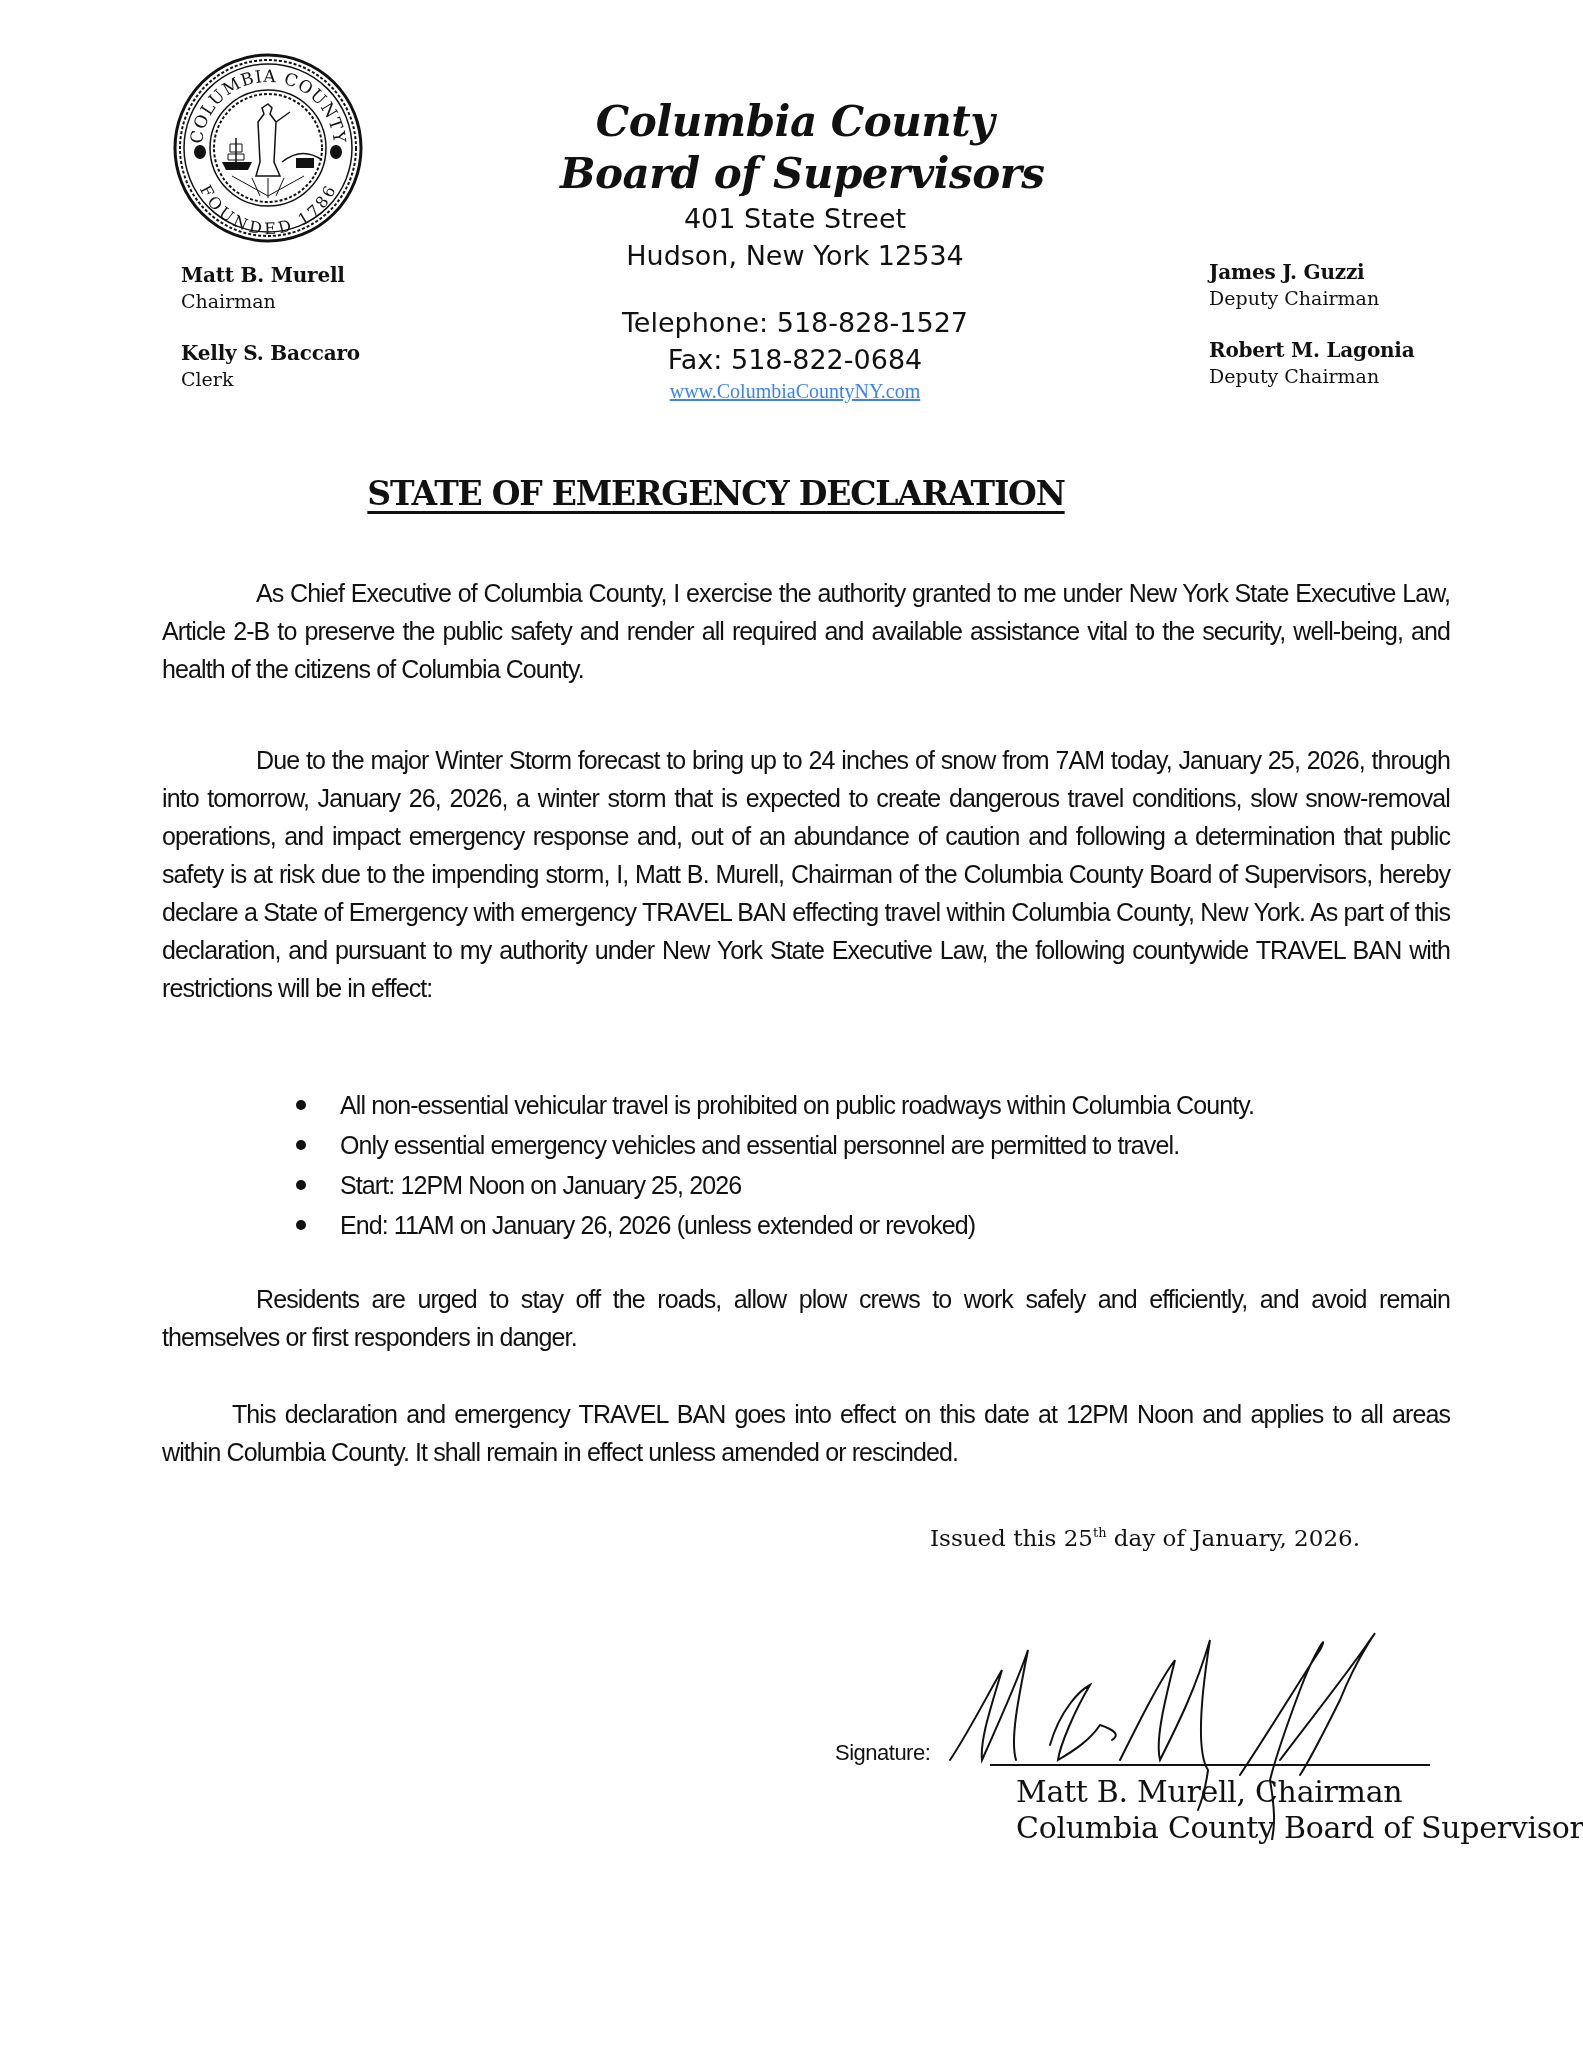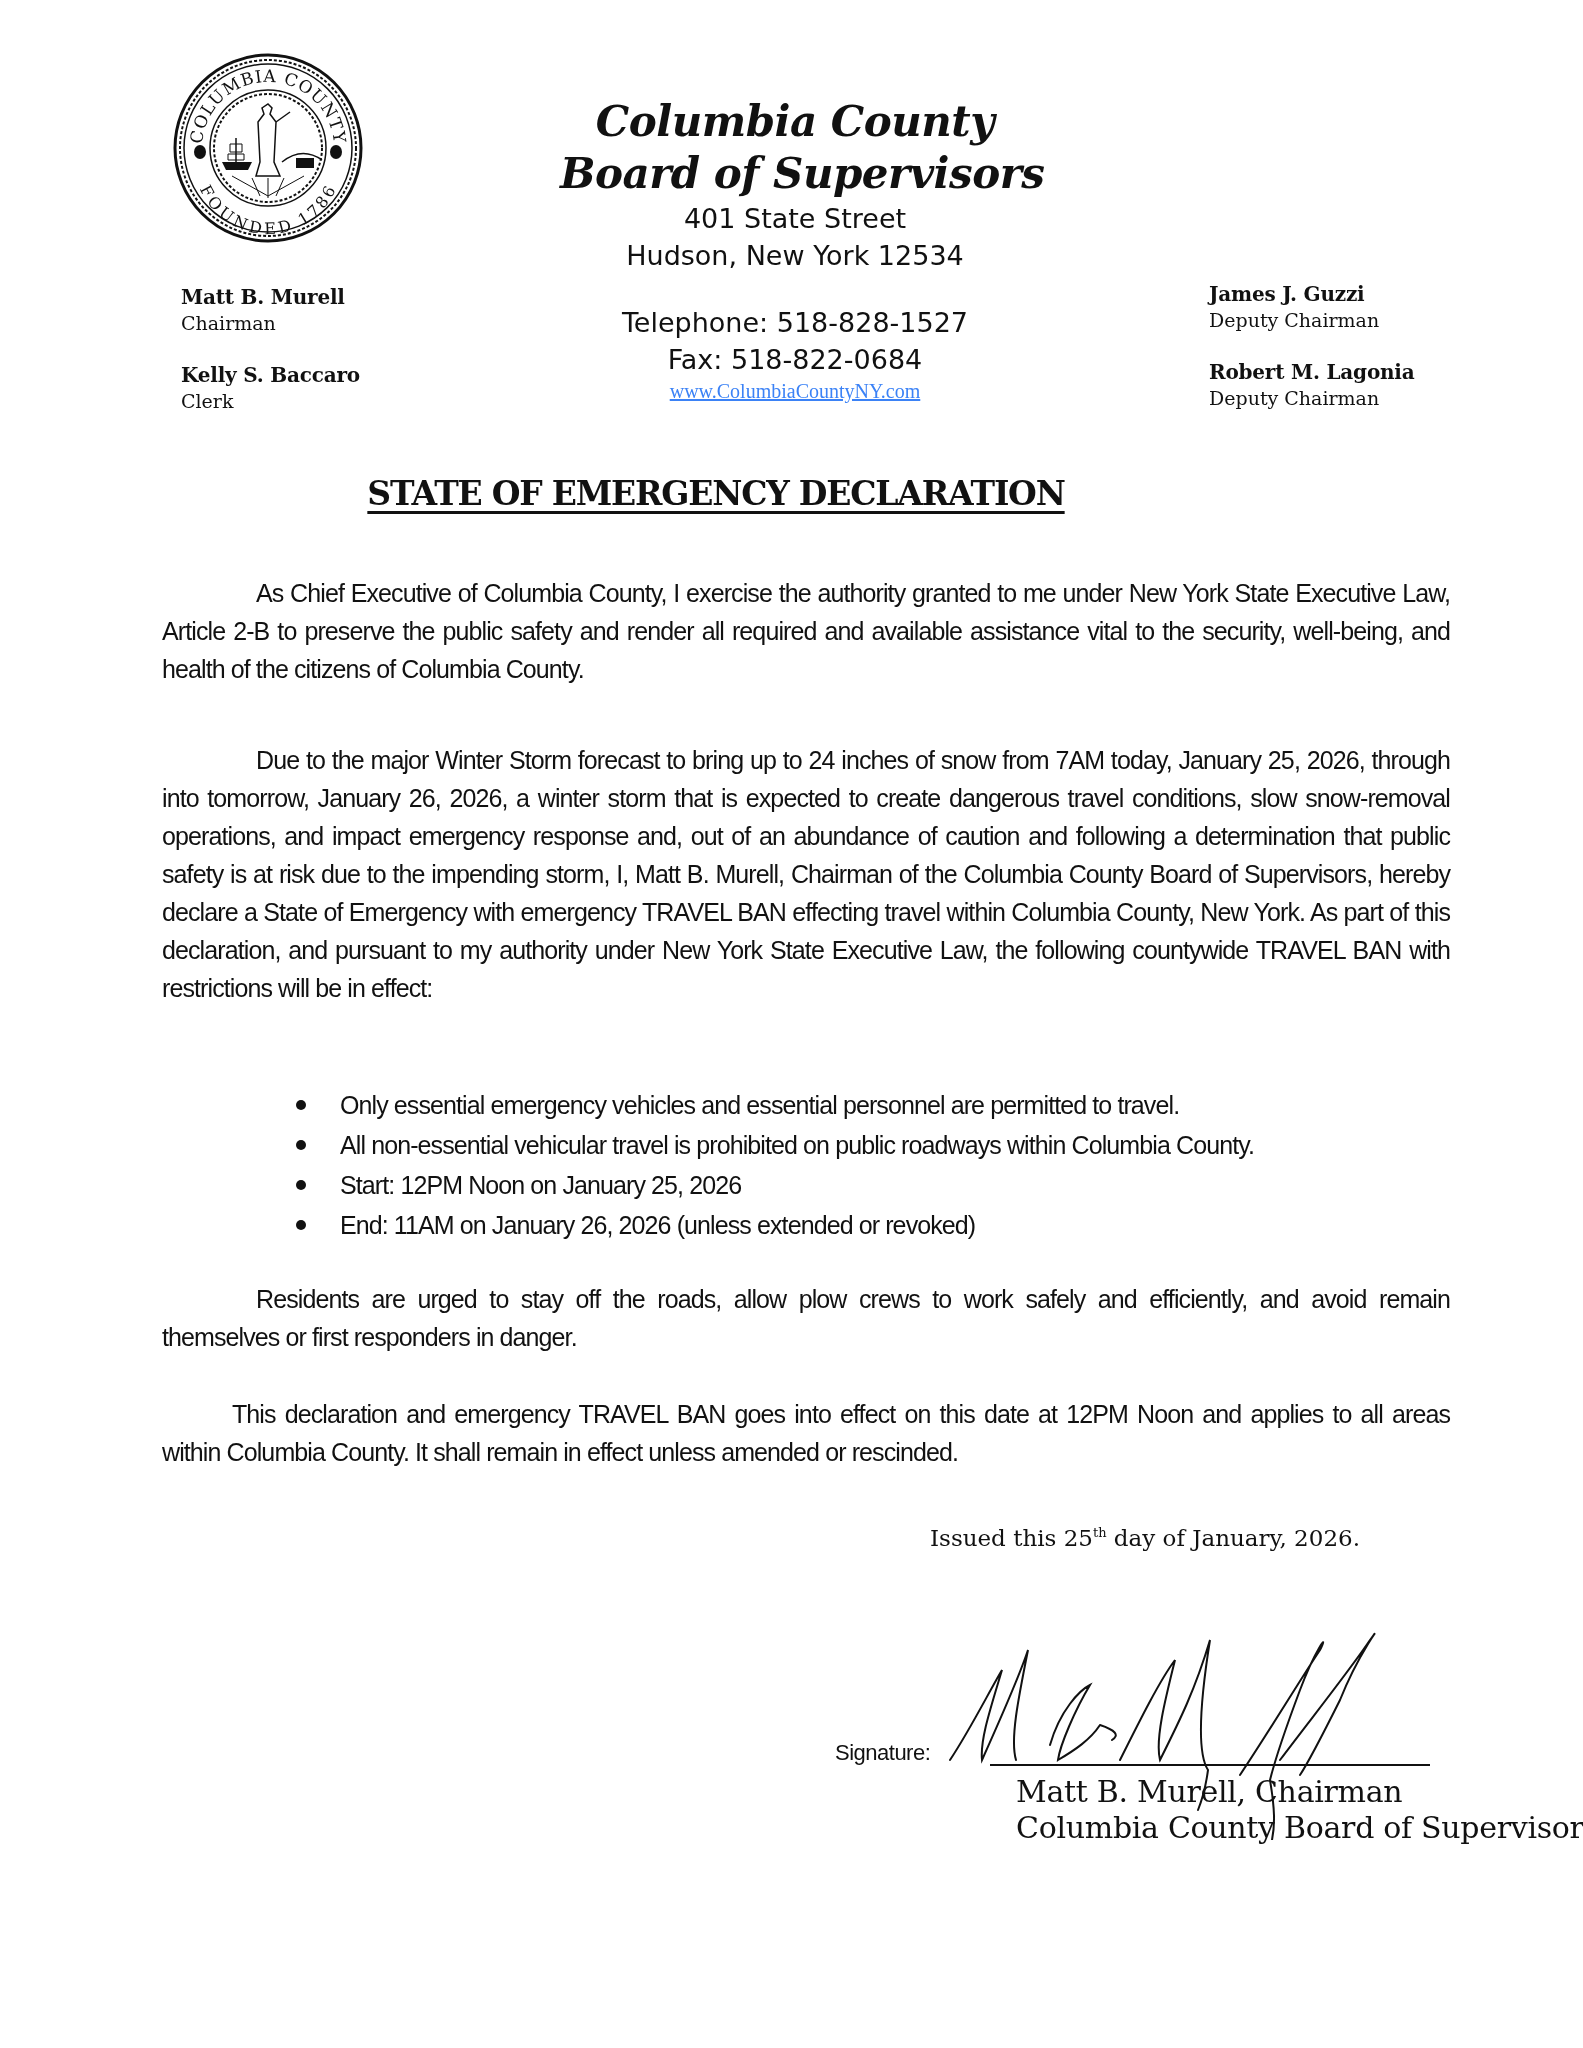--- a/index.html
+++ b/index.html
@@ -10,21 +10,21 @@
     .abs { position: absolute; }
 
     
     .seal { left: 172px; top: 52px; width: 192px; height: 192px; }
 
     
     .officer-name { font-weight: bold; font-size: 20px; letter-spacing: -0.2px; line-height: 26px; white-space: nowrap; }
     .officer-title { font-size: 19px; line-height: 26px; white-space: nowrap; }
     .left-officers { left: 181px; top: 262px; }
     .right-officers { left: 1209px; top: 259px; }
-    .officer-block { margin-bottom: 26px; margin-top: 22px; }
+    .officer-block { margin-bottom: 26px; }
 
     
     .letterhead { left: 560px; top: 96px; width: 470px; text-align: center; }
     .blackletter {
       font-family: "DejaVu Serif", "Liberation Serif", serif;
       font-weight: bold; font-size: 42px; line-height: 52px; letter-spacing: -0.5px;
       font-style: italic; white-space: nowrap;
     }
     .addr { font-size: 27px; line-height: 37px; font-family: "DejaVu Sans", "Liberation Sans", sans-serif; font-weight: normal; white-space: nowrap;}
     .addr-gap { height: 30px; }
@@ -152,25 +152,25 @@
 <div class="abs body-text p1">
   <p>As Chief Executive of Columbia County, I exercise the authority granted to me under New York State Executive Law, Article 2-B to preserve the public safety and render all required and available assistance vital to the security, well-being, and health of the citizens of Columbia County.</p>
 </div>
 <div class="abs body-text p2">
   <p>Due to the major Winter Storm forecast to bring up to 24 inches of snow from 7AM today, January 25, 2026, through into tomorrow, January 26, 2026, a winter storm that is expected to create dangerous travel conditions, slow snow-removal operations, and impact emergency response and, out of an abundance of caution and following a determination that public safety is at risk due to the impending storm, I, Matt B. Murell, Chairman of the Columbia County Board of Supervisors, hereby declare a State of Emergency with emergency TRAVEL BAN effecting travel within Columbia County, New York. As part of this declaration, and pursuant to my authority under New York State Executive Law, the following countywide TRAVEL BAN with restrictions will be in effect:</p>
 </div>
 
 <div class="abs bullets">
   <div class="bullet-row">
     <span class="bullet-dot"></span>
+    <span>All non-essential vehicular travel is prohibited on public roadways within Columbia County.</span>
+  </div>
+  <div class="bullet-row">
+    <span class="bullet-dot"></span>
     <span>Only essential emergency vehicles and essential personnel are permitted to travel.</span>
-  </div>
-  <div class="bullet-row">
-    <span class="bullet-dot"></span>
-    <span>All non-essential vehicular travel is prohibited on public roadways within Columbia County.</span>
   </div>
   <div class="bullet-row">
     <span class="bullet-dot"></span>
     <span>Start: 12PM Noon on January 25, 2026</span>
   </div>
   <div class="bullet-row">
     <span class="bullet-dot"></span>
     <span>End: 11AM on January 26, 2026 (unless extended or revoked)</span>
   </div>
 </div>

